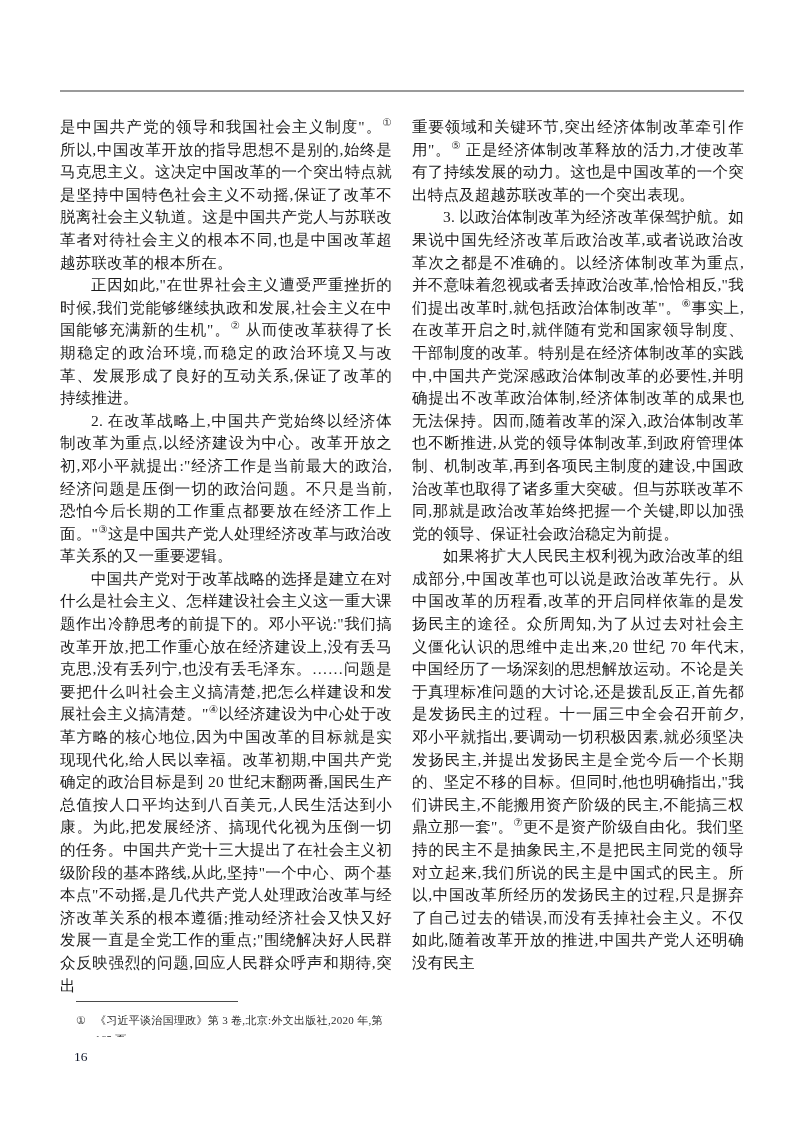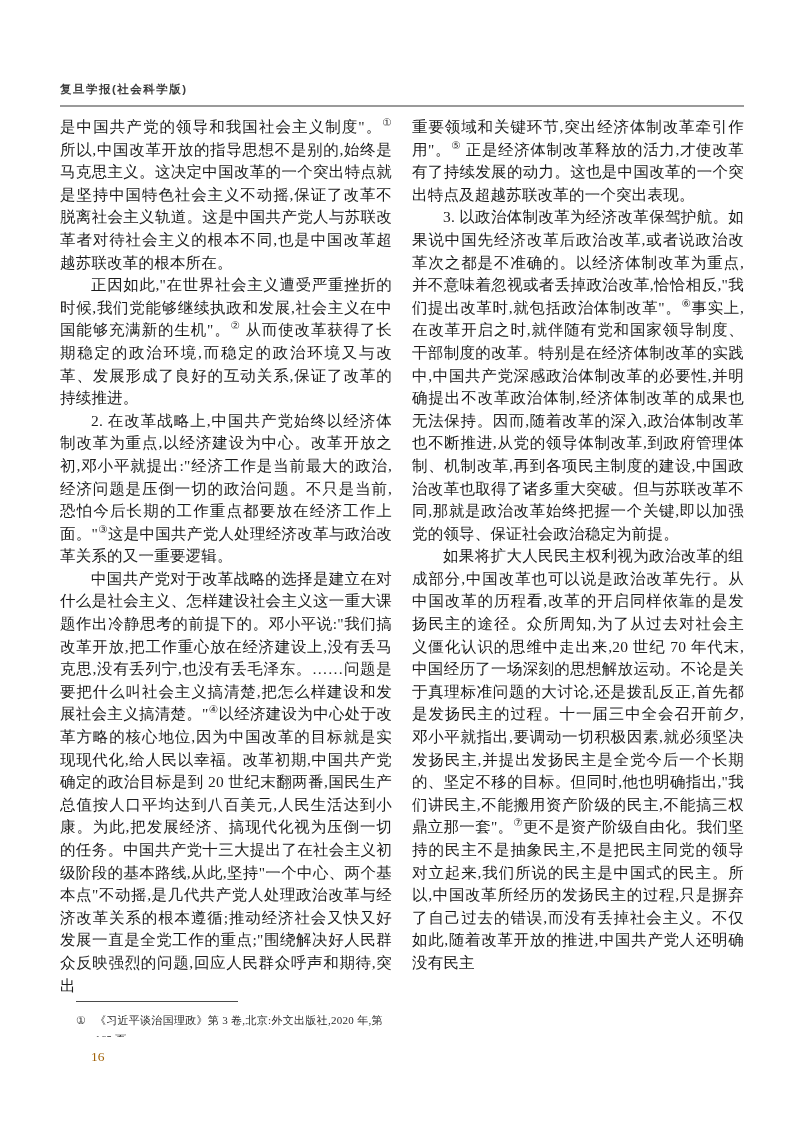--- a/index.html
+++ b/index.html
@@ -78,33 +78,32 @@
   }
   .footnote {
     display: flex;
     align-items: flex-start;
     padding-left: 16px;
   }
   .fn-marker { flex: none; margin-right: 9px; }
   .fn-text { flex: 1; letter-spacing: 0.3px; }
   .page-number {
     position: absolute;
-    left: 91px;
+    left: 74px;
     bottom: 70px;
     font-size: 13.5px;
-    color: #a16207;
+    color: #0f172a;
   }
 </style>
 </head>
 <body>
 
 <div class="page">
 
   <div class="page-header">
-    <div class="journal-name">复旦学报(社会科学版)</div>
     <hr class="header-rule">
   </div>
 
   <div class="columns">
 
     <div class="column">
       <p class="body-par">是中国共产党的领导和我国社会主义制度"。<sup>①</sup> 所以,中国改革开放的指导思想不是别的,始终是马克思主义。这决定中国改革的一个突出特点就是坚持中国特色社会主义不动摇,保证了改革不脱离社会主义轨道。这是中国共产党人与苏联改革者对待社会主义的根本不同,也是中国改革超越苏联改革的根本所在。</p>
       <p class="body-par indent">正因如此,"在世界社会主义遭受严重挫折的时候,我们党能够继续执政和发展,社会主义在中国能够充满新的生机"。<sup>②</sup> 从而使改革获得了长期稳定的政治环境,而稳定的政治环境又与改革、发展形成了良好的互动关系,保证了改革的持续推进。</p>
       <p class="body-par indent">2. 在改革战略上,中国共产党始终以经济体制改革为重点,以经济建设为中心。改革开放之初,邓小平就提出:"经济工作是当前最大的政治,经济问题是压倒一切的政治问题。不只是当前,恐怕今后长期的工作重点都要放在经济工作上面。"<sup>③</sup>这是中国共产党人处理经济改革与政治改革关系的又一重要逻辑。</p>
       <p class="body-par indent">中国共产党对于改革战略的选择是建立在对什么是社会主义、怎样建设社会主义这一重大课题作出冷静思考的前提下的。邓小平说:"我们搞改革开放,把工作重心放在经济建设上,没有丢马克思,没有丢列宁,也没有丢毛泽东。……问题是要把什么叫社会主义搞清楚,把怎么样建设和发展社会主义搞清楚。"<sup>④</sup>以经济建设为中心处于改革方略的核心地位,因为中国改革的目标就是实现现代化,给人民以幸福。改革初期,中国共产党确定的政治目标是到 20 世纪末翻两番,国民生产总值按人口平均达到八百美元,人民生活达到小康。为此,把发展经济、搞现代化视为压倒一切的任务。中国共产党十三大提出了在社会主义初级阶段的基本路线,从此,坚持"一个中心、两个基本点"不动摇,是几代共产党人处理政治改革与经济改革关系的根本遵循;推动经济社会又快又好发展一直是全党工作的重点;"围绕解决好人民群众反映强烈的问题,回应人民群众呼声和期待,突出</p>

